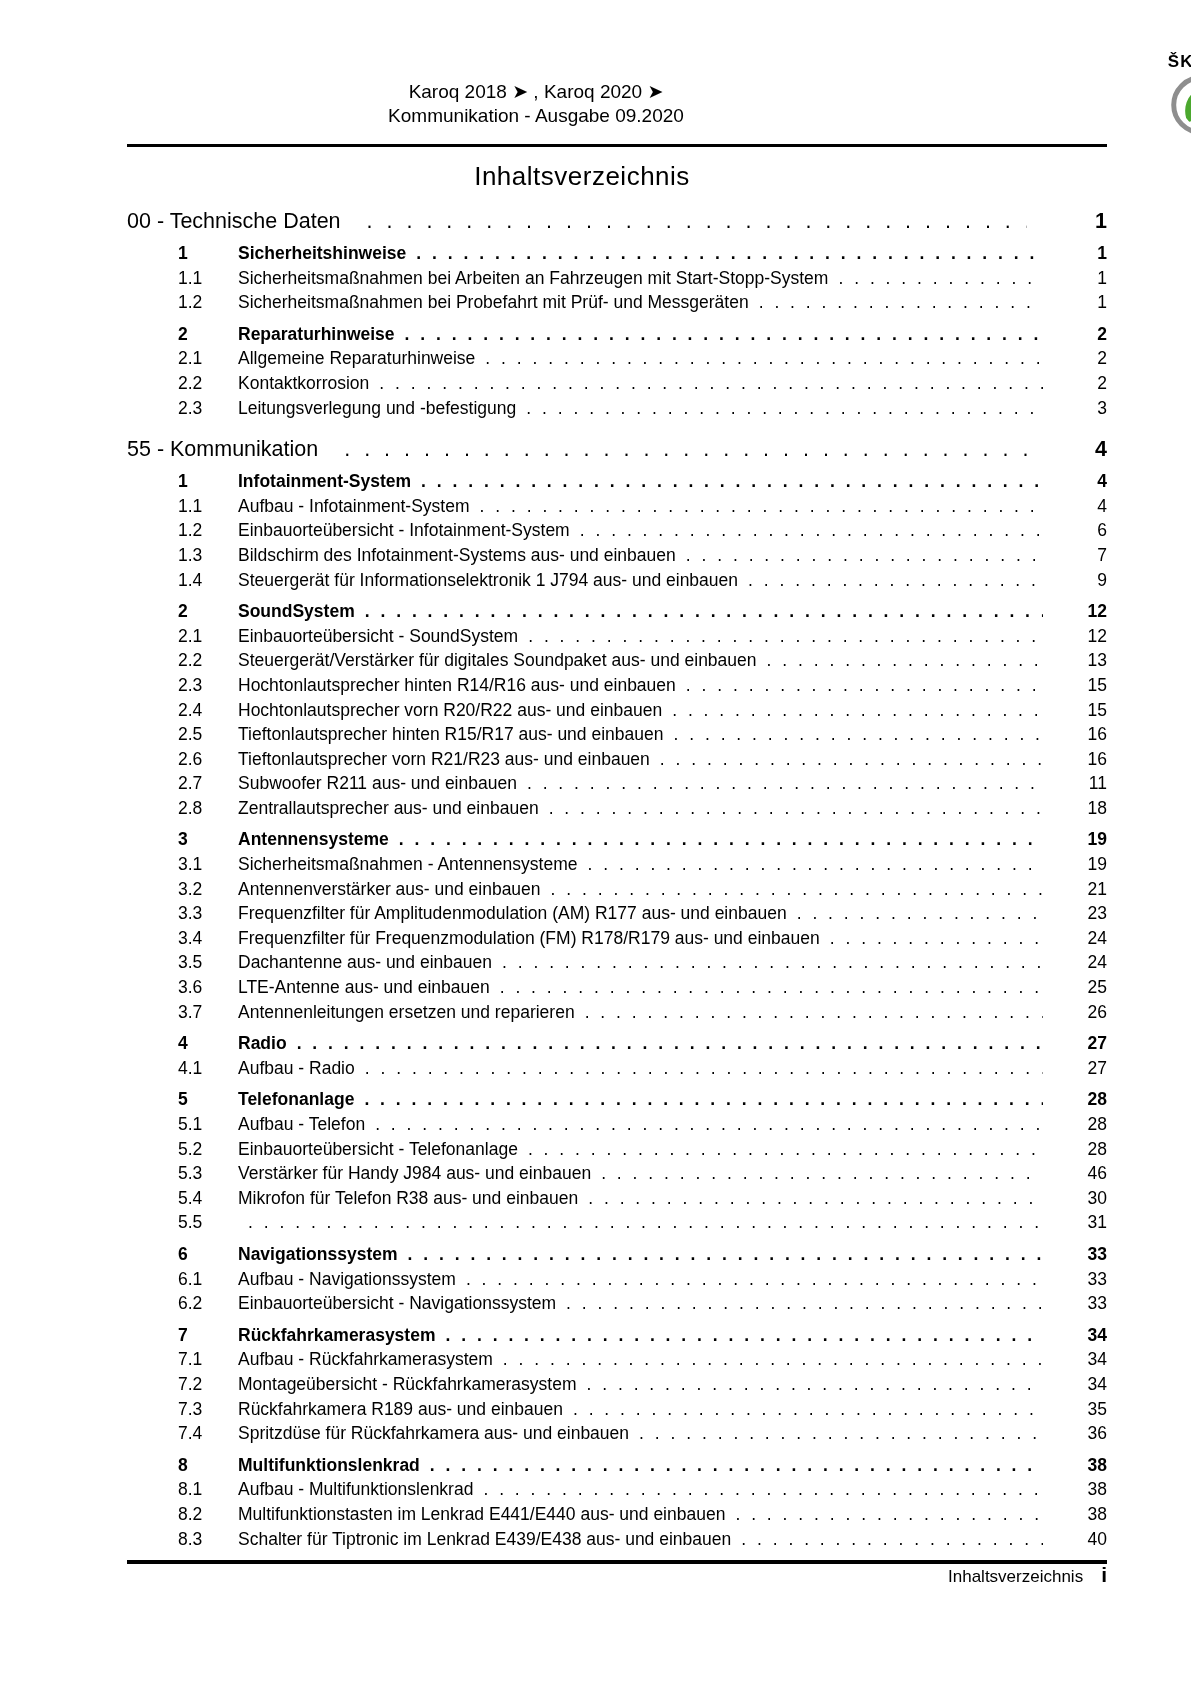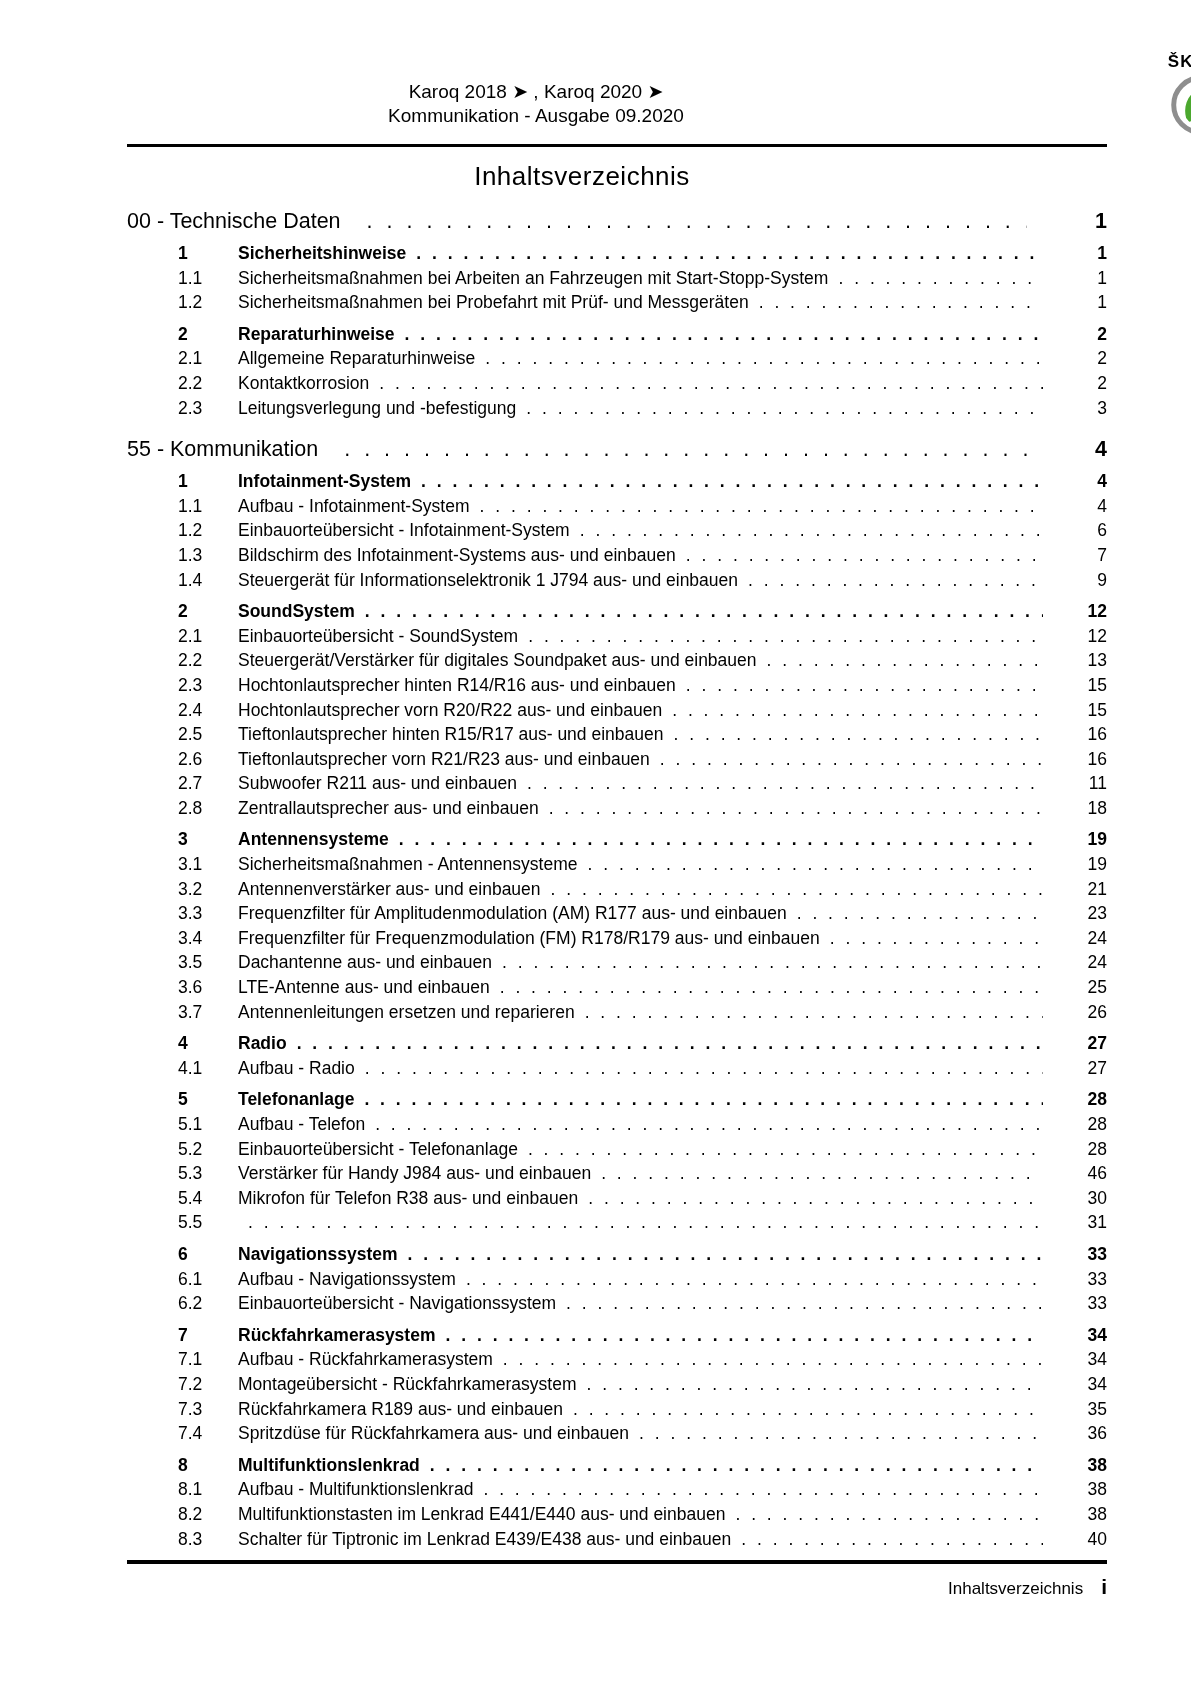--- a/index.html
+++ b/index.html
@@ -33,21 +33,21 @@
     margin:0 14px 0 10px;letter-spacing:3px;
   }
   .row .pg{flex:none;width:50px;text-align:right;}
   .row.bold{font-weight:700;margin-top:7px;}
   .row.chapter{font-size:21.5px;line-height:26px;margin-top:16px;margin-bottom:6px;padding-left:0;gap:16px;}
   .row.chapter .leader{letter-spacing:4px;}
   .row.chapter .pg{font-weight:700;}
 
   
   .rule-bottom{border-top:4px solid #000;margin-top:9px;}
-  .ftr{text-align:right;margin-top:12px;font-size:17px;line-height:22px;}
+  .ftr{text-align:right;font-size:17px;line-height:22px;}
   .ftr .pg-i{font-weight:700;font-size:21px;margin-left:18px;}
 </style>
 </head>
 <body>
 
 <div class="page">
   <div class="inner">
 
     <div class="hdr">
       <div class="hdr-text">

